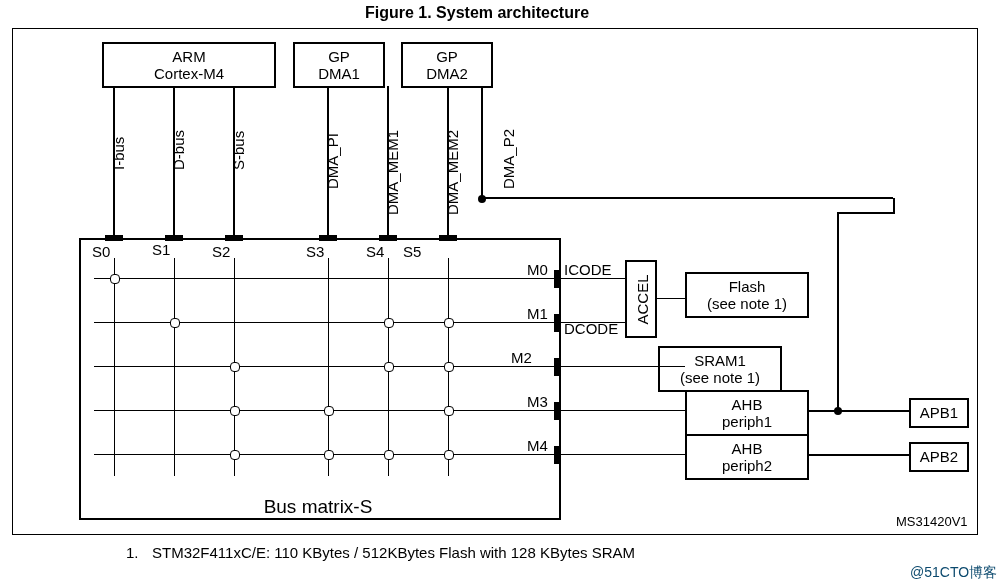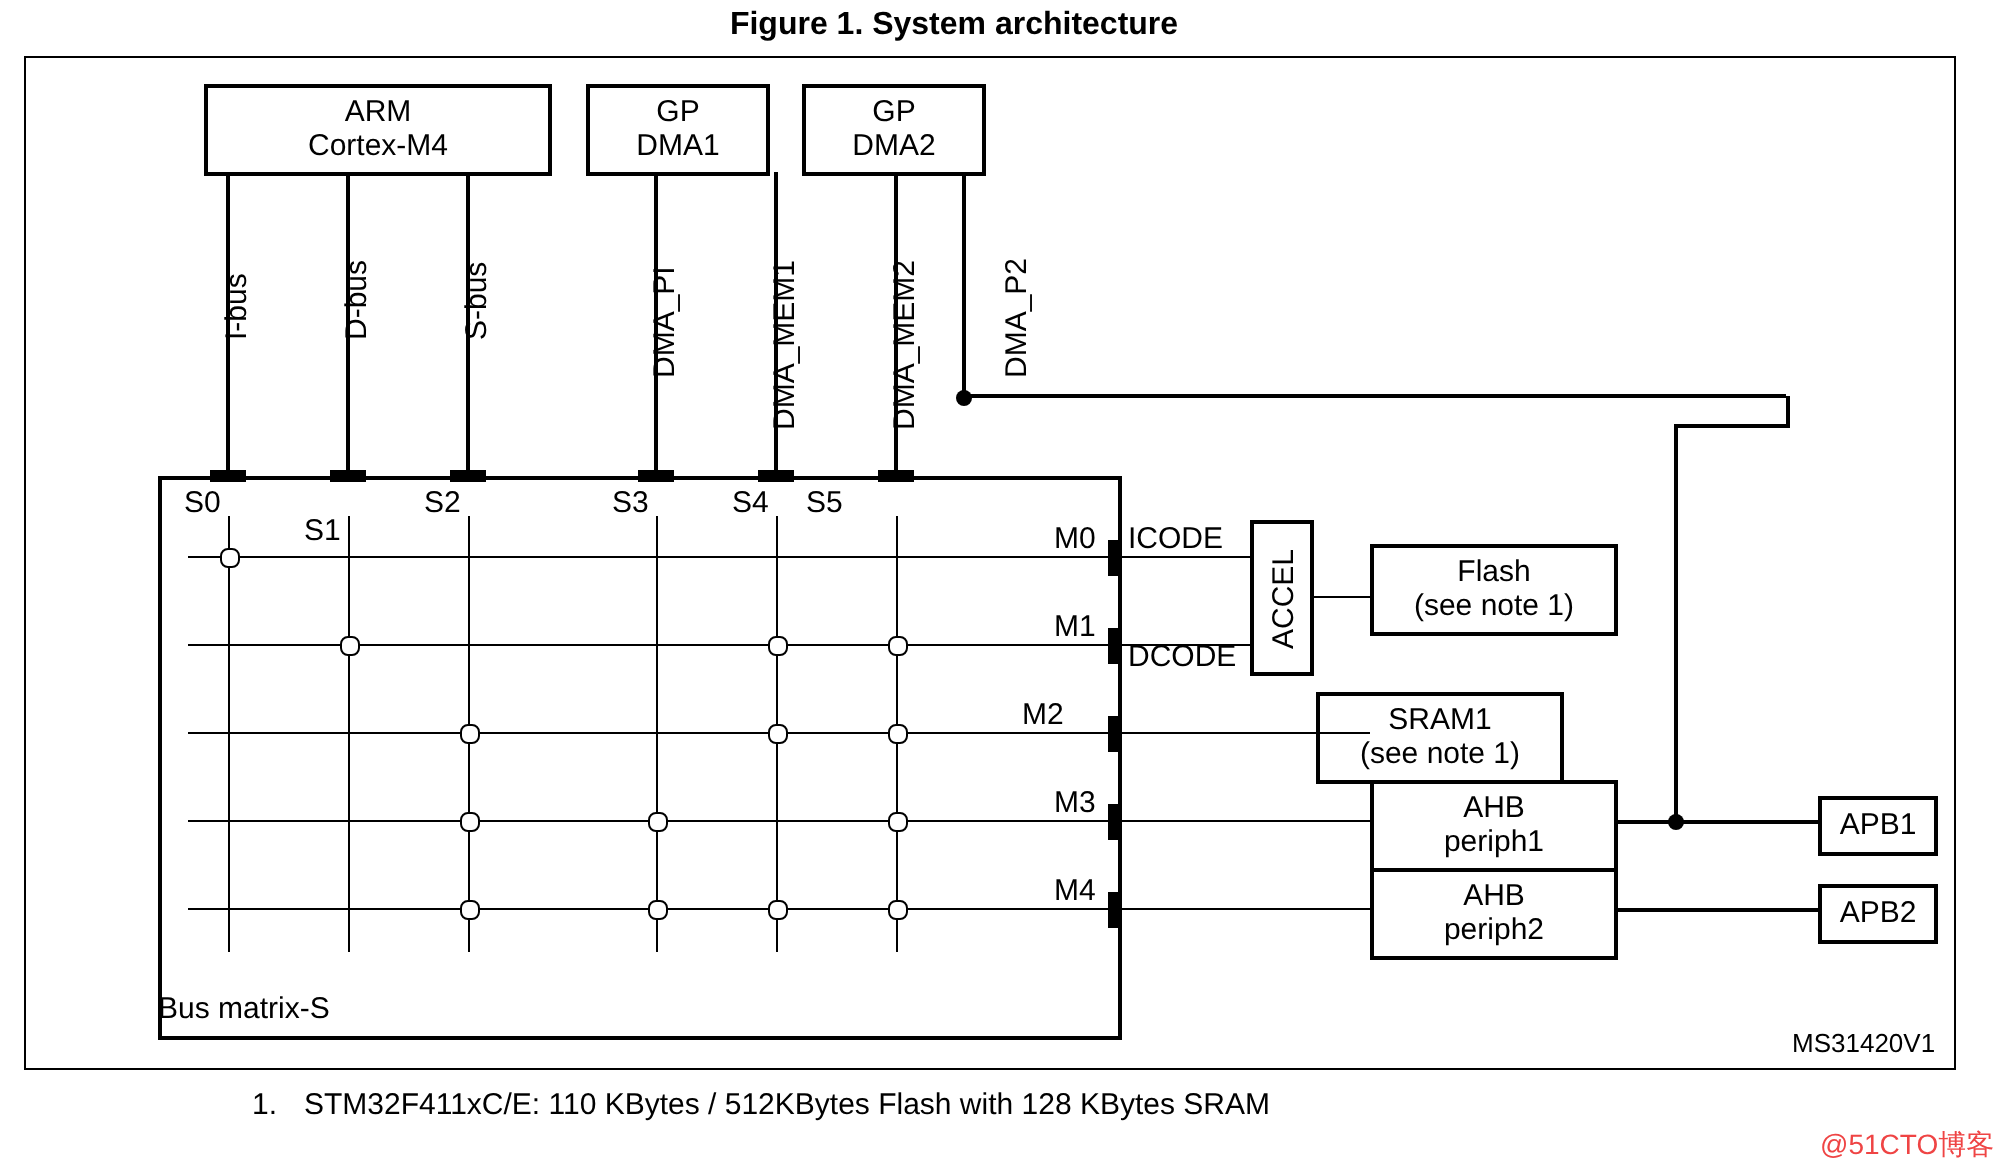--- a/index.html
+++ b/index.html
@@ -9,24 +9,24 @@
   .boxtxt{position:absolute;width:100%;top:50%;transform:translateY(-50%)}
   .vline{position:absolute;width:2px;background:#000}
   .hline{position:absolute;height:1px;background:#000}
   .vlab{position:absolute;transform:rotate(-90deg);transform-origin:left top;font-size:15px;white-space:nowrap}
   .slab{position:absolute;font-size:15px}
   .sport{position:absolute;width:18px;height:6px;background:#000}
   .mport{position:absolute;width:6px;height:18px;background:#000}
   .node{position:absolute;width:8px;height:8px;border-radius:4px;background:#000}
   .onode{position:absolute;width:8px;height:8px;border-radius:4px;border:1px solid #000;background:#fff}
   .matrix{position:absolute;border:2px solid #000}
-  .busm{position:absolute;font-size:15px;text-align:left}
+  .busm{position:absolute;font-size:19px;text-align:center}
   .docid{position:absolute;font-size:13px}
   .footnote{position:absolute;font-size:15px}
-  .watermark{position:absolute;font-size:14px;color:#ef4444}
+  .watermark{position:absolute;font-size:14px;color:#0c4a6e}
   .accel{position:absolute;border:2px solid #000;background:#fff}
   .acceltxt{position:absolute;transform:rotate(-90deg);transform-origin:center;font-size:15px;white-space:nowrap}
 </style>
 </head>
 <body>
 
 <div class="title">Figure 1. System architecture</div>
 <div class="frame"></div>
 
 <div class="box" style="left:102px;top:42px;width:170px;height:42px">
@@ -55,21 +55,21 @@
 <div class="vlab" style="left:384px;top:215px">DMA_MEM1</div>
 <div class="vlab" style="left:444px;top:215px">DMA_MEM2</div>
 <div class="vlab" style="left:500px;top:189px">DMA_P2</div>
 
 <div class="matrix" style="left:79px;top:238px;width:478px;height:278px"></div>
 <div class="busm" style="left:79px;top:496px;width:478px">Bus matrix-S</div>
 
 <div class="sport" style="left:105px;top:235px"></div>
 <div class="slab" style="left:92px;top:243px">S0</div>
 <div class="sport" style="left:165px;top:235px"></div>
-<div class="slab" style="left:152px;top:257px">S1</div>
+<div class="slab" style="left:152px;top:241px">S1</div>
 <div class="sport" style="left:225px;top:235px"></div>
 <div class="slab" style="left:212px;top:243px">S2</div>
 <div class="sport" style="left:319px;top:235px"></div>
 <div class="slab" style="left:306px;top:243px">S3</div>
 <div class="sport" style="left:379px;top:235px"></div>
 <div class="slab" style="left:366px;top:243px">S4</div>
 <div class="sport" style="left:439px;top:235px"></div>
 <div class="slab" style="left:403px;top:243px">S5</div>
 
 <div class="vline" style="width:1px;left:114px;top:258px;height:218px"></div>

